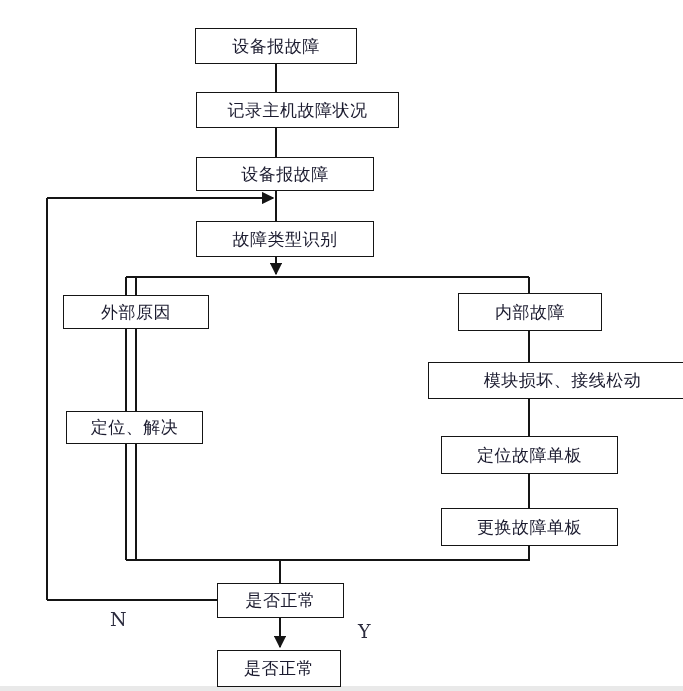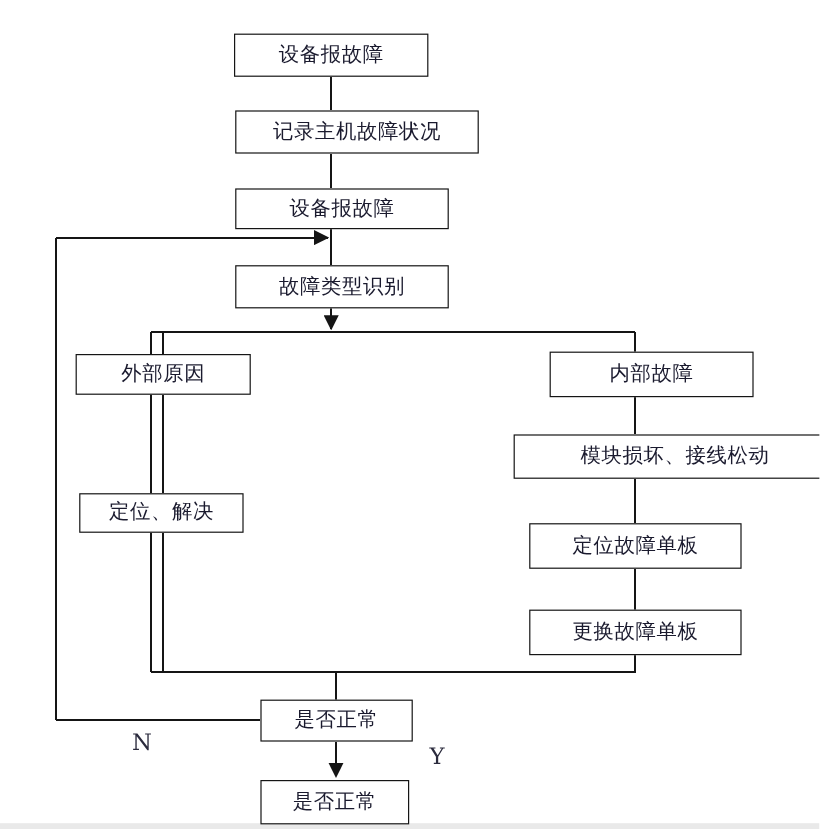--- a/index.html
+++ b/index.html
@@ -99,21 +99,21 @@
 
       <line x1="280" y1="618" x2="280" y2="647" marker-end="url(#arrow)"></line>
     </g>
   </svg>
 
   <div class="node" style="left: 195px; top: 28px; width: 162px; height: 36px;">设备报故障</div>
   <div class="node" style="left: 196px; top: 92px; width: 203px; height: 36px; text-align: center;">记录主机故障状况</div>
   <div class="node" style="left: 196px; top: 157px; width: 178px; height: 34px;">设备报故障</div>
   <div class="node" style="left: 196px; top: 221px; width: 178px; height: 36px;">故障类型识别</div>
   <div class="node" style="left: 63px; top: 295px; width: 146px; height: 34px;">外部原因</div>
-  <div class="node" style="left: 458px; top: 293px; width: 170px; height: 38px;">内部故障</div>
+  <div class="node" style="left: 458px; top: 293px; width: 144px; height: 38px;">内部故障</div>
   <div class="node" style="left: 428px; top: 362px; width: 269px; height: 37px;">模块损坏、接线松动</div>
   <div class="node" style="left: 66px; top: 411px; width: 137px; height: 33px;">定位、解决</div>
   <div class="node" style="left: 441px; top: 436px; width: 177px; height: 38px;">定位故障单板</div>
   <div class="node" style="left: 441px; top: 508px; width: 177px; height: 38px;">更换故障单板</div>
   <div class="node" style="left: 217px; top: 583px; width: 127px; height: 35px;">是否正常</div>
   <div class="node" style="left: 217px; top: 650px; width: 124px; height: 37px;">是否正常</div>
 
   <div class="edge-label" style="left: 110px; top: 610px;">N</div>
   <div class="edge-label" style="left: 358px; top: 622px;">Y</div>
 

